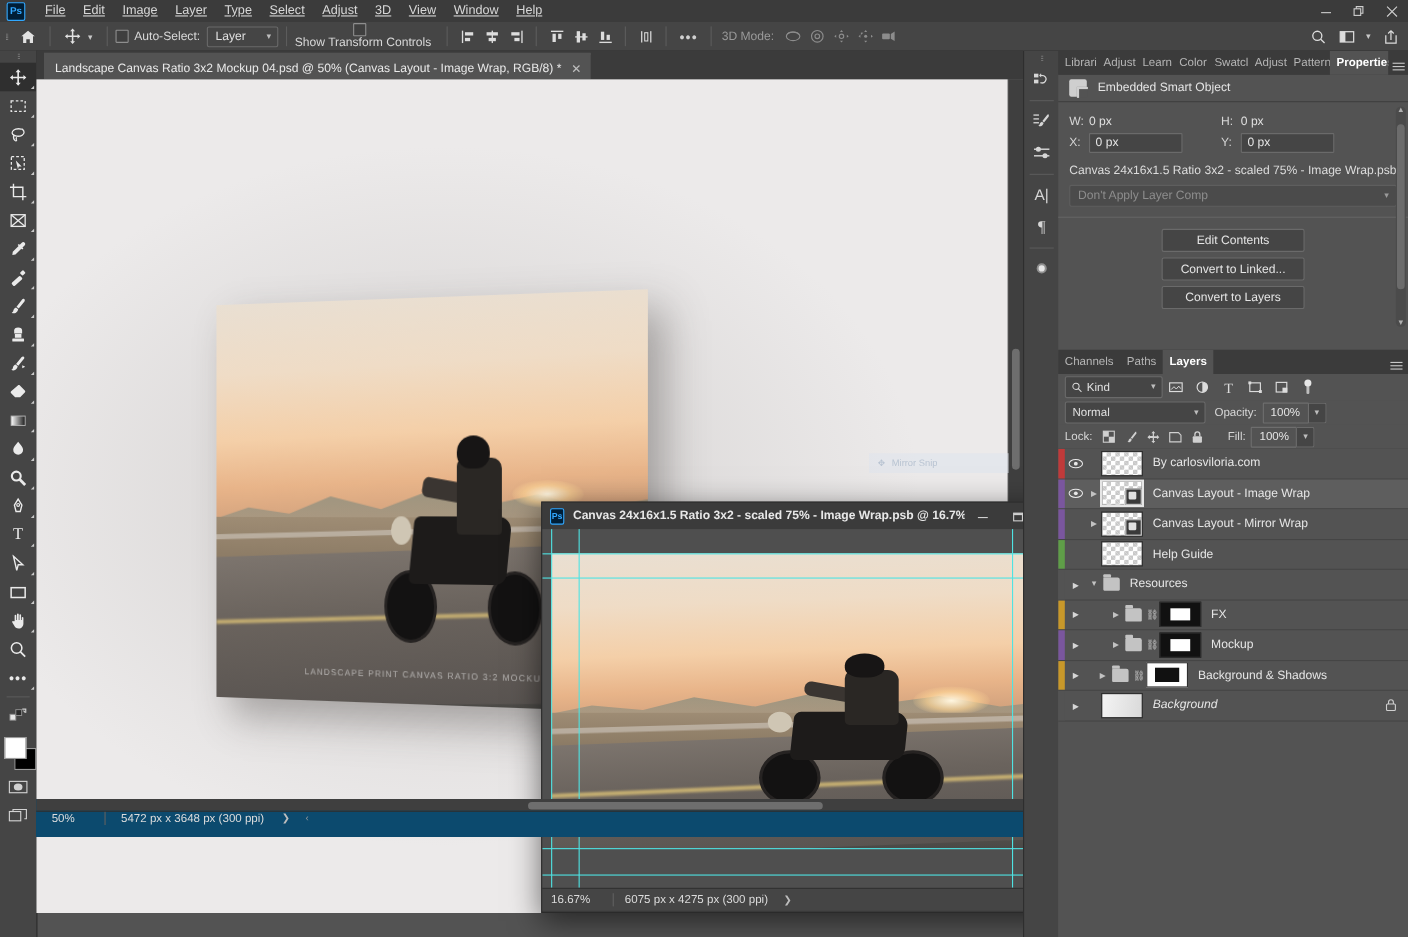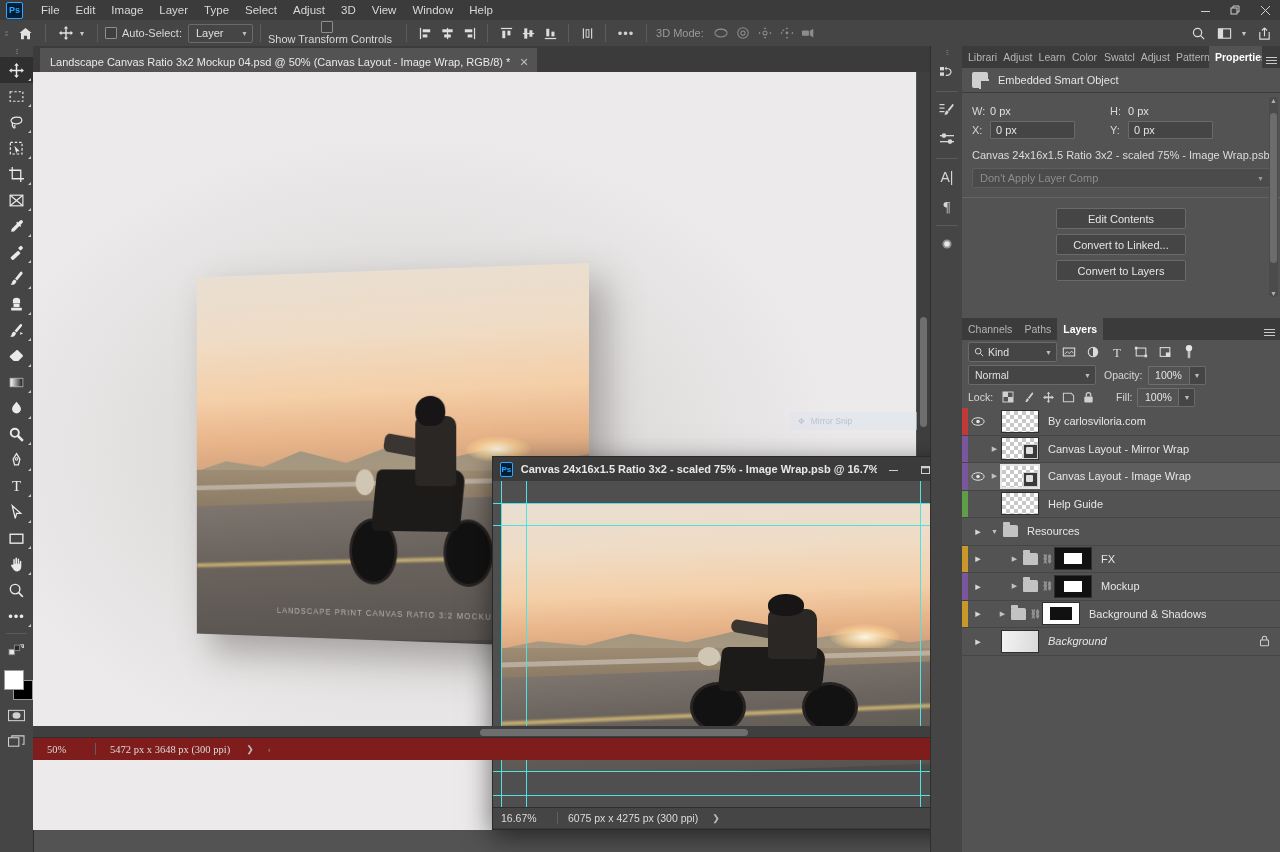--- a/index.html
+++ b/index.html
@@ -9,21 +9,21 @@
     font-family:"Liberation Sans",sans-serif;
     font-size:11px;color:#d6d6d6;
     -webkit-font-smoothing:antialiased;
   }
   .app{position:relative;width:1280px;height:760px;}
 
   
   .titlebar{position:absolute;left:0;top:0;width:1280px;height:20px;background:#3b3b3b;display:flex;align-items:center;}
   .ps-logo{width:15px;height:15px;margin-left:6px;background:#001e36;border:1px solid #31a8ff;border-radius:2px;
            color:#31a8ff;font-size:9px;font-weight:bold;display:flex;align-items:center;justify-content:center;}
-  .menu{display:flex;align-items:center;margin-left:10px;gap:0px;}
+  .menu{display:flex;align-items:center;margin-left:10px;gap:0px;text-decoration:underline;}
   .menu span{padding:2px 8px;font-size:11.5px;color:#d8d8d8;}
   .wincontrols{position:absolute;right:0;top:0;height:20px;display:flex;align-items:center;}
   .wincontrols div{width:30px;height:20px;display:flex;align-items:center;justify-content:center;color:#cfcfcf;font-size:11px;}
 
   
   .optionsbar{position:absolute;left:0;top:20px;width:1280px;height:26px;background:#454545;border-bottom:1px solid #2e2e2e;display:flex;align-items:center;}
   .ob-grip{width:12px;height:26px;color:#8a8a8a;font-size:8px;display:flex;align-items:center;justify-content:center;letter-spacing:-1px;}
   .ob-home{width:26px;height:26px;display:flex;align-items:center;justify-content:center;}
   .ob-tool{width:26px;height:26px;display:flex;align-items:center;justify-content:center;}
   .ob-caret{font-size:8px;color:#c8c8c8;padding:0 6px 0 1px;}
@@ -194,22 +194,22 @@
   .mthumb.linked{background:#ffffff;}
   .mthumb.linked .inner{background:#111111;width:22px;height:13px;}
   .lname{margin-left:9px;font-size:11px;color:#e6e6e6;white-space:nowrap;}
   .lname.ital{font-style:italic;}
   .folder{width:15px;height:12px;background:#c3c3c3;border-radius:1px 2px 1px 1px;position:relative;flex:none;margin-left:2px;}
   .folder:before{content:"";position:absolute;left:0;top:-3px;width:7px;height:3px;background:#c3c3c3;border-radius:1px 1px 0 0;}
   .linkico{width:13px;display:flex;align-items:center;justify-content:center;font-size:9px;color:#d0d0d0;flex:none;margin-left:3px;}
   .locksm{position:absolute;right:10px;font-size:10px;color:#d0d0d0;}
 
   
-  .statusbar{position:absolute;left:33px;bottom:0;width:897px;height:22px;background:#7f1d1d;border-top:1px solid #2e2e2e;
-             display:flex;align-items:center;font-family:Liberation Serif, serif;}
+  .statusbar{position:absolute;left:33px;bottom:0;width:897px;height:22px;background:#0c4a6e;border-top:1px solid #2e2e2e;
+             display:flex;align-items:flex-start;}
   .statusbar .zoomv{width:48px;padding-left:14px;font-size:10.5px;color:#dcdcdc;}
   .statusbar .sep{width:1px;height:12px;background:#606060;}
   .statusbar .info{margin-left:14px;font-size:10.5px;color:#dcdcdc;}
   .statusbar .arr{margin-left:16px;font-size:9px;color:#bdbdbd;}
   .statusbar .arr2{margin-left:14px;font-size:9px;color:#9a9a9a;}
   .hscroll{position:absolute;left:33px;bottom:22px;width:897px;height:12px;background:#3f3f3f;}
   .hscroll .thumb{position:absolute;left:447px;top:3px;width:268px;height:7px;background:#6e6e6e;border-radius:4px;}
   svg{display:block;}
 </style>
 </head>
@@ -877,46 +877,46 @@
             <svg width="14" height="11" viewBox="0 0 16 12">
                 <ellipse cx="8" cy="6" rx="7" ry="4.3" fill="none" stroke="#e8e8e8" stroke-width="1.1"></ellipse>
                 <circle cx="8" cy="6" r="2" fill="#e8e8e8"></circle>
               </svg>
           </div>
           <div class="larrow"></div>
           <div class="lthumb"></div>
           <div class="lname">By carlosviloria.com</div>
         </div>
 
-        <div class="lrow">
-          <div class="lcolor" style="background:#7a569e"></div>
-          <div class="leye"></div>
-          <div class="larrow">▶</div>
-          <div class="lthumb">
-              <i class="sobadge"></i>
-            </div>
-          <div class="lname">Canvas Layout - Mirror Wrap</div>
-        </div>
-
         <div class="lrow sel">
           <div class="lcolor" style="background:#7a569e"></div>
           <div class="leye">
             <svg width="14" height="11" viewBox="0 0 16 12">
                 <ellipse cx="8" cy="6" rx="7" ry="4.3" fill="none" stroke="#e8e8e8" stroke-width="1.1"></ellipse>
                 <circle cx="8" cy="6" r="2" fill="#e8e8e8"></circle>
               </svg>
           </div>
           <div class="larrow">▶</div>
           <div class="lthumb sel-outline">
               <i class="sobadge"></i>
             </div>
           <div class="lname">Canvas Layout - Image Wrap</div>
         </div>
 
         <div class="lrow">
+          <div class="lcolor" style="background:#7a569e"></div>
+          <div class="leye"></div>
+          <div class="larrow">▶</div>
+          <div class="lthumb">
+              <i class="sobadge"></i>
+            </div>
+          <div class="lname">Canvas Layout - Mirror Wrap</div>
+        </div>
+
+        <div class="lrow">
           <div class="lcolor" style="background:#5f9e48"></div>
           <div class="leye"></div>
           <div class="larrow"></div>
           <div class="lthumb"></div>
           <div class="lname">Help Guide</div>
         </div>
 
         <div class="lrow">
           <div class="lcolor" style="background:#535353"></div>
           <div class="leye">▸</div>

